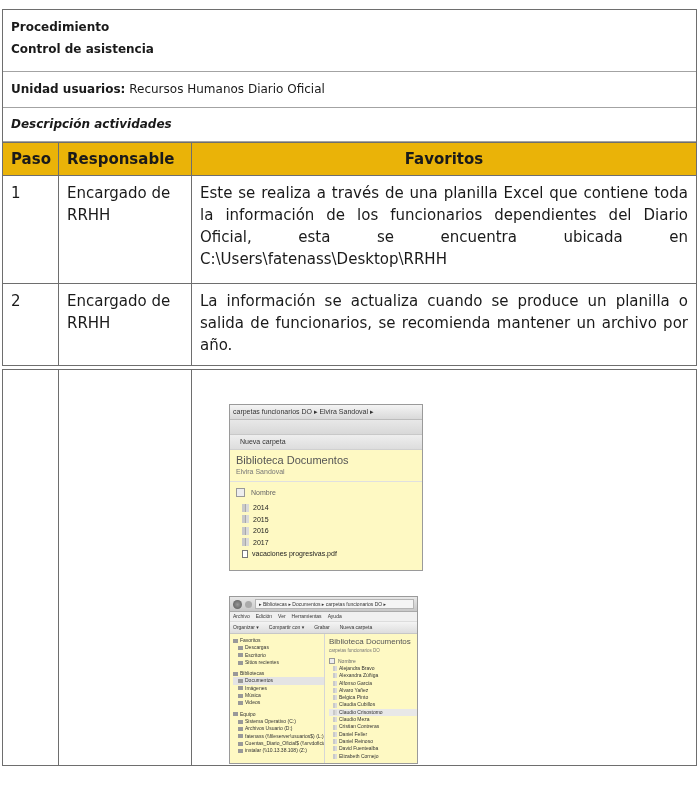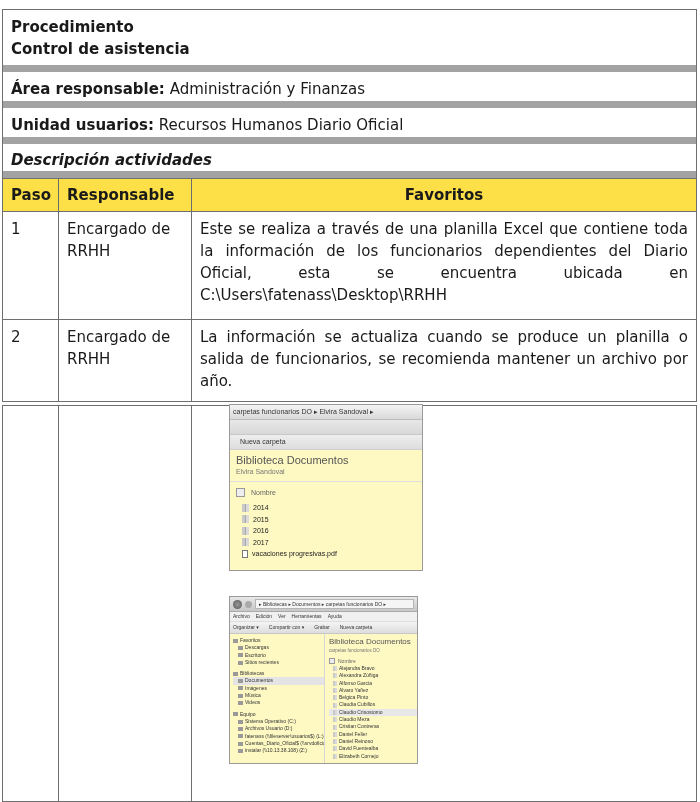--- a/index.html
+++ b/index.html
@@ -1,26 +1,26 @@
 <!DOCTYPE html>
 <html><head>
 <meta charset="utf-8">
 <style>
   html, body { margin: 0; padding: 0; background: #ffffff; }
   body { width: 700px; height: 802px; position: relative; font-family: "DejaVu Sans", sans-serif; color: #1a1a1a; overflow: hidden; }
   .doc { position: absolute; left: 2px; top: 9px; width: 695px; }
   .box { border: 1px solid #6e6e6e; border-bottom: none; box-sizing: border-box; }
-  .row { border-bottom: 7px solid #a3a3a3; box-sizing: border-box; padding: 0 8px; font-size: 15px; }
+  .row { border-bottom: 1px solid #a3a3a3; box-sizing: border-box; padding: 0 8px; font-size: 12px; }
   .title-row { height: 62px; padding-top: 6px; line-height: 22px; font-weight: bold; }
   .meta-row { height: 36px; line-height: 34px; }
   .meta-row b { font-weight: bold; }
   .desc-row { height: 34px; line-height: 32px; font-weight: bold; font-style: italic; }
   table.steps { border-collapse: collapse; width: 100%; table-layout: fixed; font-size: 15px; }
   table.steps td, table.steps th { border: 1px solid #6e6e6e; vertical-align: top; padding: 6px 8px; line-height: 22px; }
-  table.steps th { background: #fde047; font-weight: bold; text-align: left; height: 20px; padding-top: 5px; padding-bottom: 5px; }
+  table.steps th { background: #eab308; font-weight: bold; text-align: left; height: 20px; padding-top: 5px; padding-bottom: 5px; }
   table.steps th.act { text-align: center; }
   td.act-text { text-align: justify; text-align-last: left; }
   .col1 { width: 56px; }
   .col2 { width: 133px; }
   .gap { height: 3px; }
   table.shots td { height: 395px; padding: 0; }
   
   .shot { position: absolute; background: #fef9c3; border: 1px solid #9a9a9a; font-family: "Liberation Sans", sans-serif; color: #333; overflow: hidden; }
   .shot1 { left: 229px; top: 404px; width: 192px; height: 165px; }
   .s1-bar { height: 14px; background: linear-gradient(#f4f4f4, #d9d9d9); font-size: 7px; line-height: 14px; padding-left: 3px; border-bottom: 1px solid #bcbcbc; }
@@ -62,24 +62,20 @@
 </head>
 <body>
 
 <div class="doc">
   <div class="box">
     <div class="row title-row">
       <div>Procedimiento</div>
       <div>Control de asistencia</div>
     </div>
     <div class="row meta-row">
-      <b>Área responsable:</b>
-      <span>Administración y Finanzas</span>
-    </div>
-    <div class="row meta-row">
       <b>Unidad usuarios:</b>
       <span>Recursos Humanos Diario Oficial</span>
     </div>
     <div class="row desc-row">Descripción actividades</div>
   </div>
 
   <table class="steps">
     <colgroup>
         <col class="col1">
         <col class="col2">

